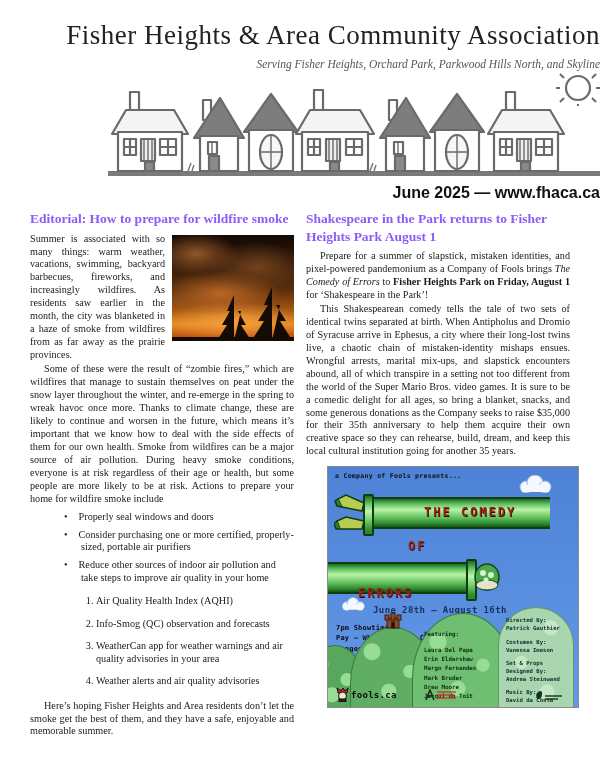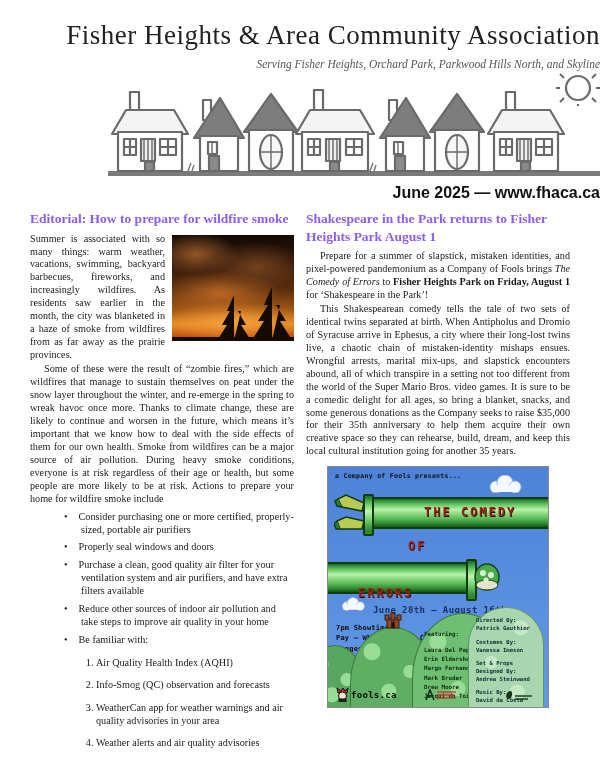--- a/index.html
+++ b/index.html
@@ -58,21 +58,21 @@
   ol.nums { margin:2px 0 0 66px; padding:0; }
   ol.nums li { font-size:10.2px; line-height:1.3; margin-top:9px; }
   .closing { margin-top:12px !important; text-indent:14px; }
 
   
   .it { font-style:italic; }
   .bd { font-weight:bold; }
 
   
   .poster {
-    position:relative; width:222px; height:242px; margin:8px 0 0 21px;
+    position:relative; width:252px; height:242px; margin:8px 0 0 21px;
     background:linear-gradient(180deg,#4e82d6 0%, #5b8fe0 60%, #6499e6 100%);
     border:1px solid #8a8a8a; overflow:hidden;
     font-family:"DejaVu Sans Mono", monospace;
   }
   .p-presenter {
     position:absolute; top:5px; left:7px; font-size:6.5px; font-weight:bold; color:#101010;
     letter-spacing:.3px;
   }
   .cloud { position:absolute; }
   .pipe {
@@ -260,32 +260,33 @@
               <path d="M62 60 L62 14 L55 30 L58 30 L50 44 L55 44 L46 58 L78 58 L69 44 L74 44 L66 30 L69 30 Z"></path>
               <path d="M100 60 L100 6 L92 24 L96 24 L86 40 L92 40 L82 56 L118 56 L108 40 L114 40 L104 24 L108 24 Z"></path>
               <rect x="0" y="56" width="122" height="4"></rect>
             </g>
           </svg>
         </div>
         <p>Summer is associated with so many things: warm weather, vacations, swimming, backyard barbecues, fireworks, and increasingly wildfires. As residents saw earlier in the month, the city was blanketed in a haze of smoke from wildfires from as far away as the prairie provinces.</p>
         <p class="indent">Some of these were the result of “zombie fires,” which are wildfires that manage to sustain themselves on peat under the snow layer throughout the winter, and re-emerge in the spring to wreak havoc once more. Thanks to climate change, these are likely to continue and worsen in the future, which means it’s important that we know how to deal with the side effects of them for our own health. Smoke from wildfires can be a major source of air pollution. During heavy smoke conditions, everyone is at risk regardless of their age or health, but some people are more likely to be at risk. Actions to prepare your home for wildfire smoke include</p>
       </div>
       <ul class="bullets">
+        <li>Properly seal windows and doors</li>
         <li>Consider purchasing one or more certified, properly-sized, portable air purifiers</li>
-        <li>Properly seal windows and doors</li>
-        <li>Purchase a clean, good quality air filter for your ventilation system and air purifiers, and have extra filters available</li>
         <li>Reduce other sources of indoor air pollution and take steps to improve air quality in your home</li>
-        <li>Be familiar with:</li>
       </ul>
       <ol class="nums">
         <li>Air Quality Health Index (AQHI)</li>
         <li>Info-Smog (QC) observation and forecasts</li>
         <li>WeatherCan app for weather warnings and air quality advisories in your area</li>
         <li>Weather alerts and air quality advisories</li>
       </ol>
+      <div class="body-txt">
+        <p class="closing">Here’s hoping Fisher Heights and Area residents don’t let the smoke get the best of them, and they have a safe, enjoyable and memorable summer.</p>
+      </div>
     </div>
 
     <div class="col">
       <h2 class="art-head">Shakespeare in the Park returns to Fisher Heights Park August 1</h2>
       <div class="body-txt">
         <p class="indent"><span>Prepare for a summer of slapstick, mistaken identities, and pixel-powered pandemonium as a Company of Fools brings </span><span class="it">The Comedy of Errors</span><span> to </span><span class="bd">Fisher Heights Park on Friday, August 1</span><span> for ‘Shakespeare in the Park’!</span></p>
         <p class="indent">This Shakespearean comedy tells the tale of two sets of identical twins separated at birth. When Antipholus and Dromio of Syracuse arrive in Ephesus, a city where their long-lost twins live, a chaotic chain of mistaken-identity mishaps ensues. Wrongful arrests, marital mix-ups, and slapstick encounters abound, all of which transpire in a setting not too different from the world of the Super Mario Bros. video games. It is sure to be a comedic delight for all ages, so bring a blanket, snacks, and some generous donations as the Company seeks to raise $35,000 for their 35th anniversary to help them acquire their own creative space so they can rehearse, build, dream, and keep this local cultural institution going for another 35 years.</p>
       </div>
 
       <div class="poster">

